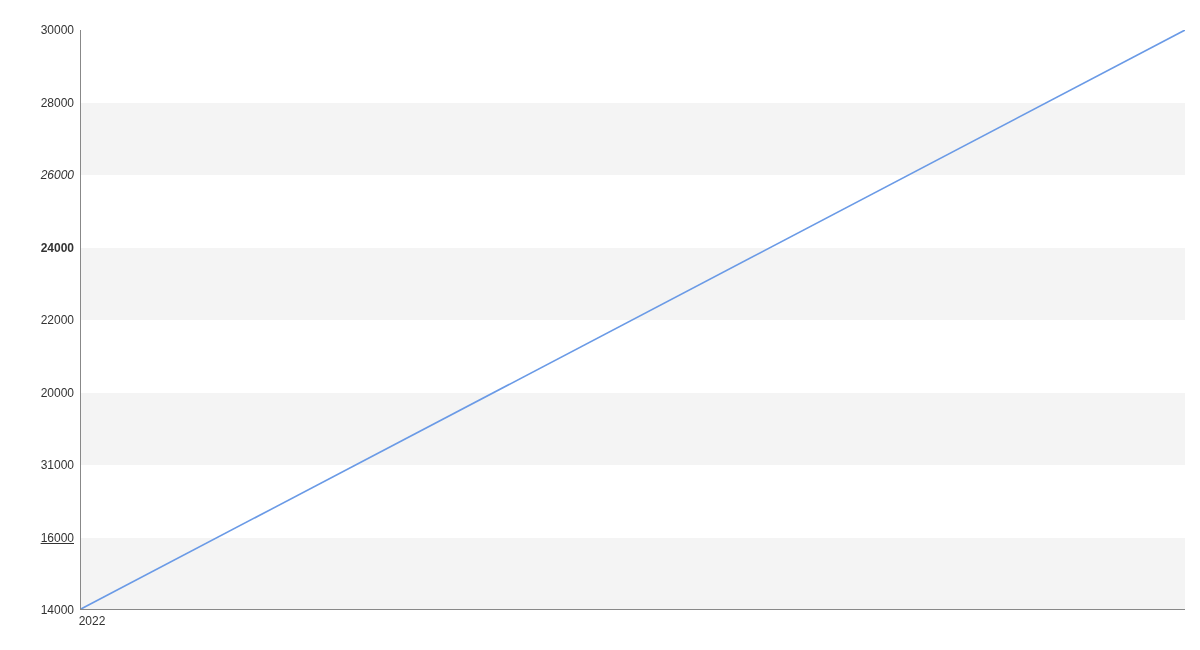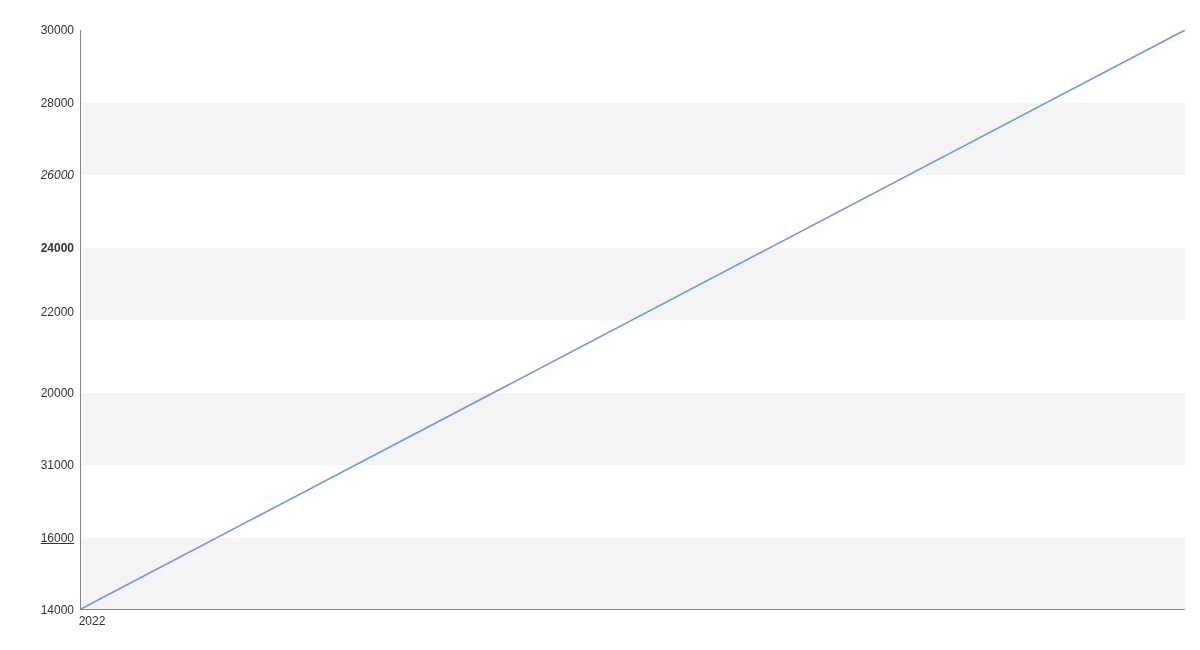--- a/index.html
+++ b/index.html
@@ -81,20 +81,20 @@
       <div class="band" style="top: 362.5px; height: 72.5px;"></div>
       <div class="band" style="top: 507.5px; height: 72.5px;"></div>
     <svg class="lineplot" id="lineplot" viewBox="0 0 1105 580" preserveAspectRatio="none">
       <path id="series-path" class="series-line" d="M0 580 L1105 0" style="stroke: rgb(106, 154, 230);"></path>
     </svg>
   </div>
 <div class="ytick" style="top: 610px;">14000</div>
     <div class="ytick" style="top: 537.5px; text-decoration: underline;">16000</div>
     <div class="ytick" style="top: 465px;">31000</div>
     <div class="ytick" style="top: 392.5px;">20000</div>
-    <div class="ytick" style="top: 312px;">22000</div>
+    <div class="ytick" style="top: 320px;">22000</div>
     <div class="ytick" style="top: 247.5px; font-weight: bold;">24000</div>
     <div class="ytick" style="top: 175px; font-style: italic;">26000</div>
     <div class="ytick" style="top: 102.5px; text-align: right;">28000</div>
     <div class="ytick" style="top: 30px;">30000</div>
     <div class="xtick" style="left: 80px; margin-left: 12px;">2022</div>
     <div class="xtick" style="left: 1185px; margin-top: 43px;">2023</div>
   </div>
 
 </body></html>

